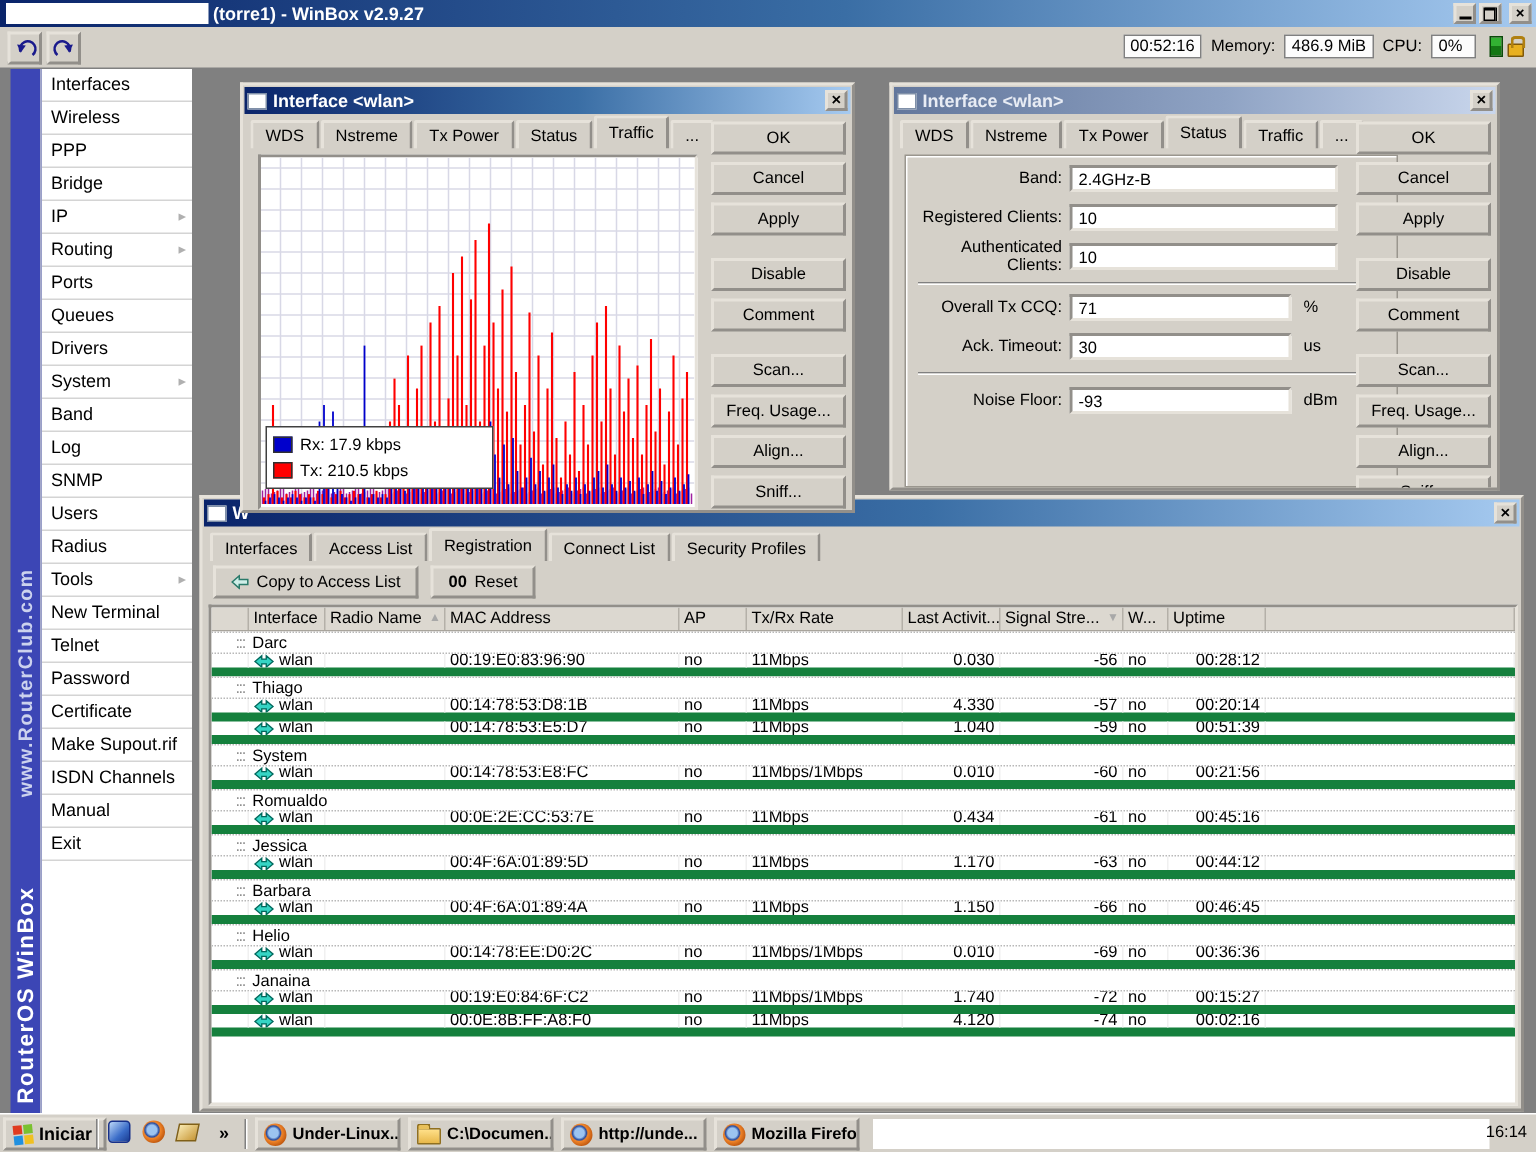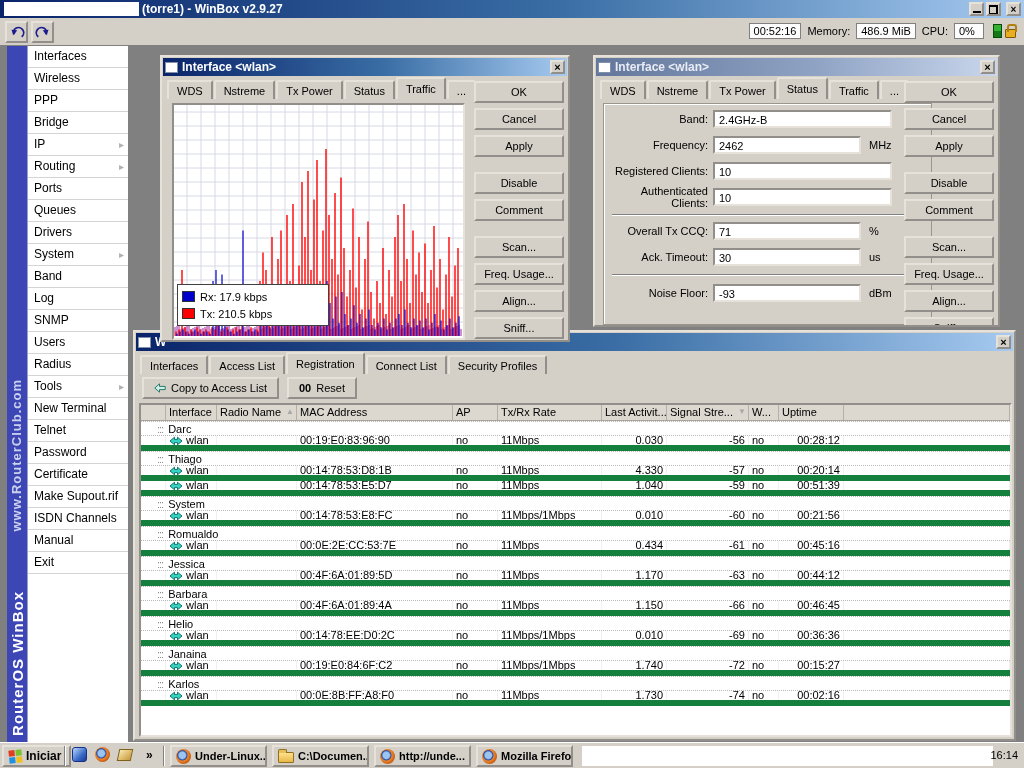--- a/index.html
+++ b/index.html
@@ -211,25 +211,20 @@
       <div class="tab"><span>Nstreme</span></div>
       <div class="tab"><span>Tx Power</span></div>
       <div class="tab active"><span>Status</span></div>
       <div class="tab"><span>Traffic</span></div>
       <div class="tab"><span>...</span></div>
     </div>
   <div class="panel">
       <div class="frow">
         <span class="flabel">Band:</span>
         <span class="fbox wide">2.4GHz-B</span>
-      </div>
-      <div class="frow">
-        <span class="flabel">Frequency:</span>
-        <span class="fbox">2462</span>
-        <span class="funit">MHz</span>
       </div>
       <div class="frow">
         <span class="flabel">Registered Clients:</span>
         <span class="fbox wide">10</span>
       </div>
       <div class="frow">
         <span class="flabel">Authenticated Clients:</span>
         <span class="fbox wide">10</span>
       </div>
       <div class="fsep"></div>
@@ -600,21 +595,20 @@
             <span style="border: none; padding: 0px;">-72</span>
           </span>
           <span>
             <span style="border: none; padding: 0px;">no</span>
           </span>
           <span class="num">
             <span style="border: none; padding: 0px;">00:15:27</span>
           </span>
           <span></span>
         </div>
-        <div class="grow"><span class="ccm">:::</span><span>Karlos</span></div>
         <div class="tgrid trow">
           <span></span>
           <span>
             <em style="font-style: normal; display: inline-flex;">
               <svg width="14" height="10" viewBox="0 0 14 10">
                 <path d="M1 5 L5.5 1.2 L5.5 3.4 L8.5 3.4 L8.5 1.2 L13 5 L8.5 8.8 L8.5 6.6 L5.5 6.6 L5.5 8.8 Z" fill="#35d4c4" stroke="#00685c" stroke-width="0.9"></path>
               </svg>
             </em>
             <span style="border: none; padding: 0px;">wlan</span>
           </span>
@@ -622,21 +616,21 @@
           <span>
             <span style="border: none; padding: 0px;">00:0E:8B:FF:A8:F0</span>
           </span>
           <span>
             <span style="border: none; padding: 0px;">no</span>
           </span>
           <span>
             <span style="border: none; padding: 0px;">11Mbps</span>
           </span>
           <span class="num">
-            <span style="border: none; padding: 0px;">1.730</span>
+            <span style="border: none; padding: 0px;">4.120</span>
           </span>
           <span class="num">
             <span style="border: none; padding: 0px;">-74</span>
           </span>
           <span>
             <span style="border: none; padding: 0px;">no</span>
           </span>
           <span class="num">
             <span style="border: none; padding: 0px;">00:02:16</span>
           </span>

